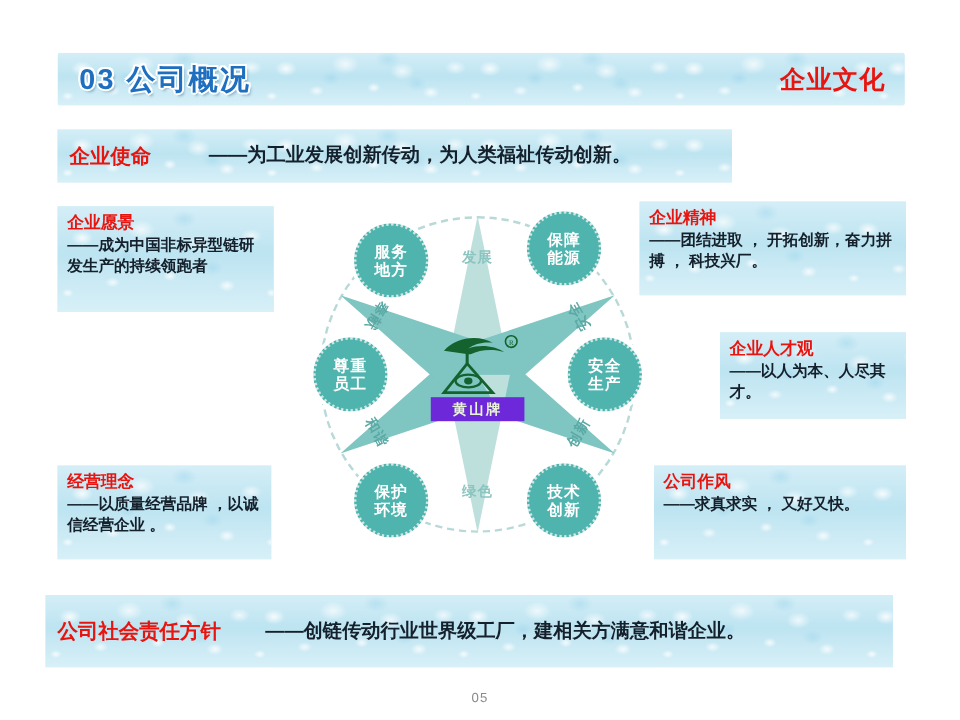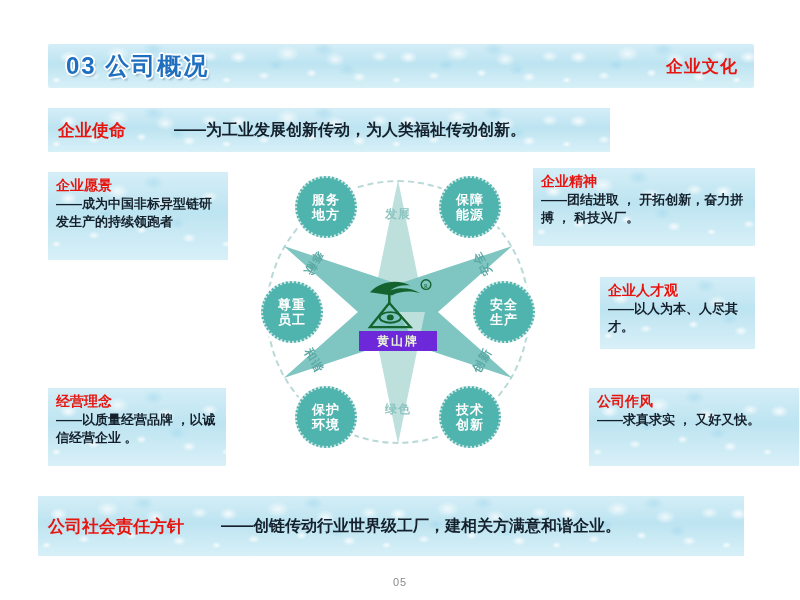--- a/index.html
+++ b/index.html
@@ -58,21 +58,21 @@
       -1.4px -1.4px 0 #ffffff,  1.4px -1.4px 0 #ffffff,
       -1.4px  1.4px 0 #ffffff,  1.4px  1.4px 0 #ffffff,
        0 -1.6px 0 #ffffff, 0 1.6px 0 #ffffff,
       -1.6px 0 0 #ffffff, 1.6px 0 0 #ffffff,
        2px 2.5px 2px rgba(60,110,150,0.45);
   }
   #header-right-label {
     position: absolute;
     right: 16px; top: 50%;
     transform: translateY(-50%);
-    font-size: 17px;
+    font-size: 21px;
     font-weight: bold;
     color: #e8140f;
     letter-spacing: 1px;
     white-space: nowrap;
   }
 
   
   #mission-bar {
     position: absolute;
     left: 48px; top: 108px;
@@ -100,21 +100,21 @@
   .card .card-body {
     font-size: 13px; font-weight: bold; color: #14202b;
     line-height: 18px;
   }
 
   #card-vision      { left: 48px;  top: 172px; width: 180px; height: 88px; }
   #card-values      { left: 48px;  top: 277px; width: 160px; height: 72px; }
   #card-management  { left: 48px;  top: 388px; width: 178px; height: 78px; }
   #card-spirit      { left: 533px; top: 168px; width: 222px; height: 78px; }
   #card-talent      { left: 600px; top: 277px; width: 155px; height: 72px; }
-  #card-style       { left: 545px; top: 388px; width: 210px; height: 78px; margin-left: 44px; }
+  #card-style       { left: 545px; top: 388px; width: 210px; height: 78px; }
 
   
   #policy-bar {
     position: absolute;
     left: 38px; top: 496px;
     width: 706px; height: 60px;
   }
   #policy-label {
     position: absolute; left: 10px; top: 50%; transform: translateY(-50%);
     font-size: 17px; font-weight: bold; color: #e8140f; white-space: nowrap;
@@ -193,21 +193,21 @@
     align-items: center; justify-content: center;
     color: #ffffff;
     font-size: 13px; font-weight: bold;
     line-height: 15px;
     letter-spacing: 1px;
     z-index: 8;
     box-shadow: 0 0 0 3px #ffffff;
   }
   .node span { display: block; }
 
-  #node-service  { left: 47px;  top: 14px;  }
+  #node-service  { left: 47px;  top: 24px;  }
   #node-energy   { left: 191px; top: 14px;  }
   #node-safety   { left: 225px; top: 119px; }
   #node-tech     { left: 191px; top: 224px; }
   #node-env      { left: 47px;  top: 224px; }
   #node-respect  { left: 13px;  top: 119px; }
 
   #page-number {
     position: absolute;
     left: 0; right: 0; bottom: 12px;
     text-align: center;

